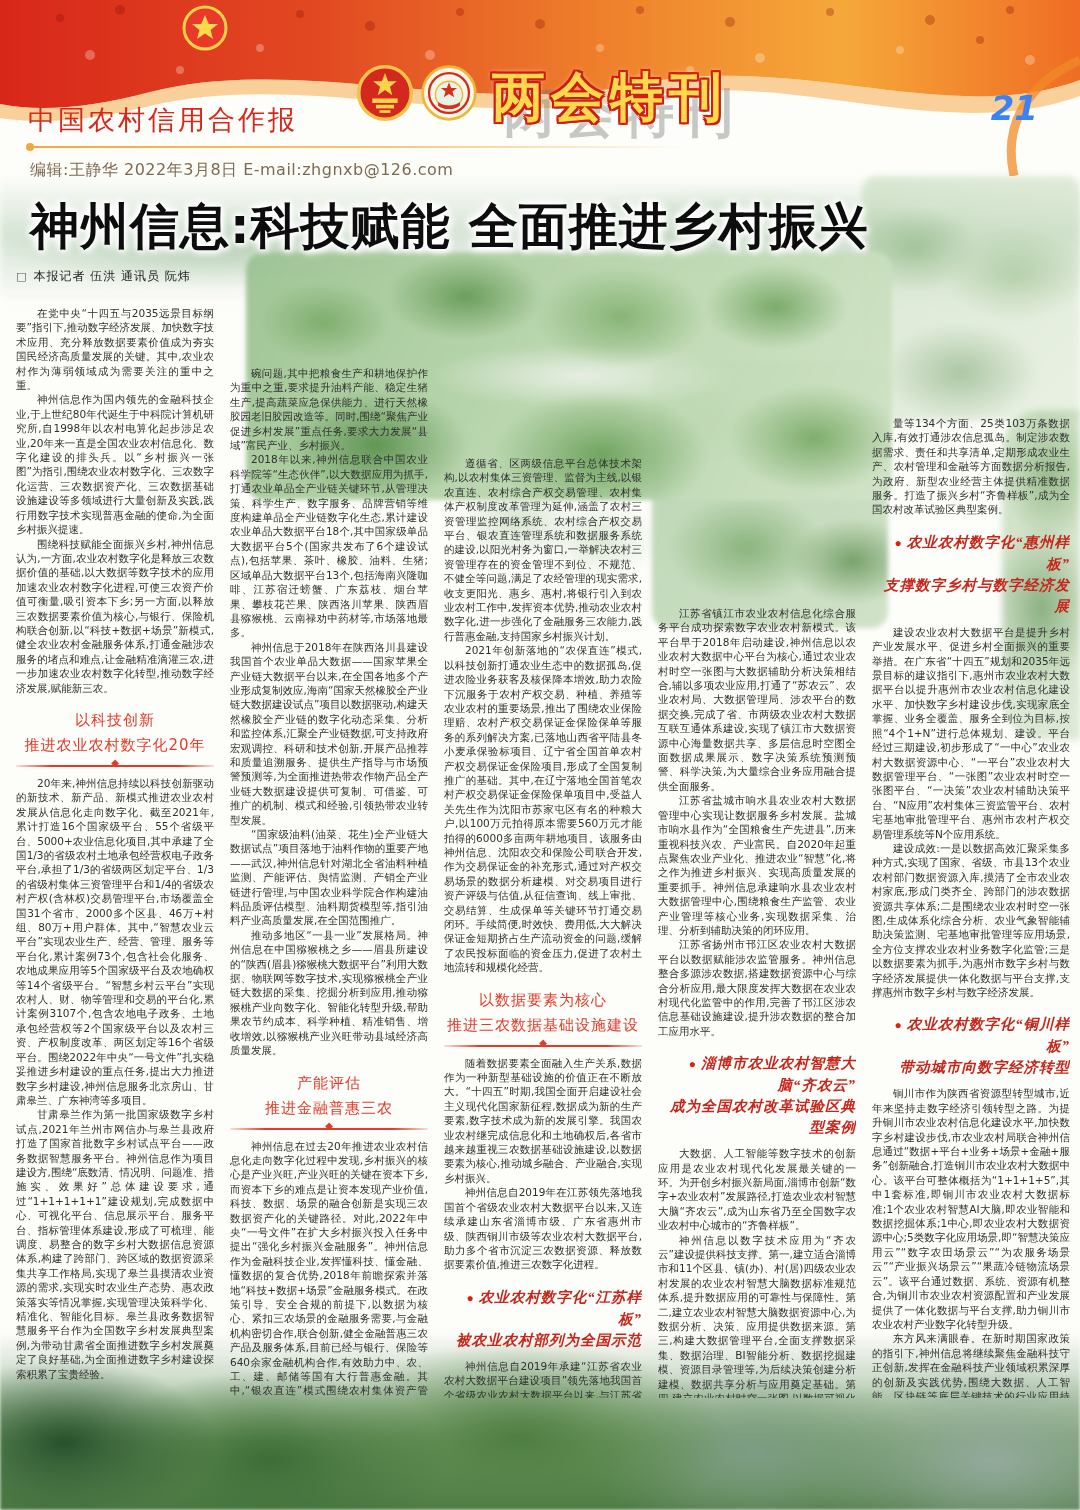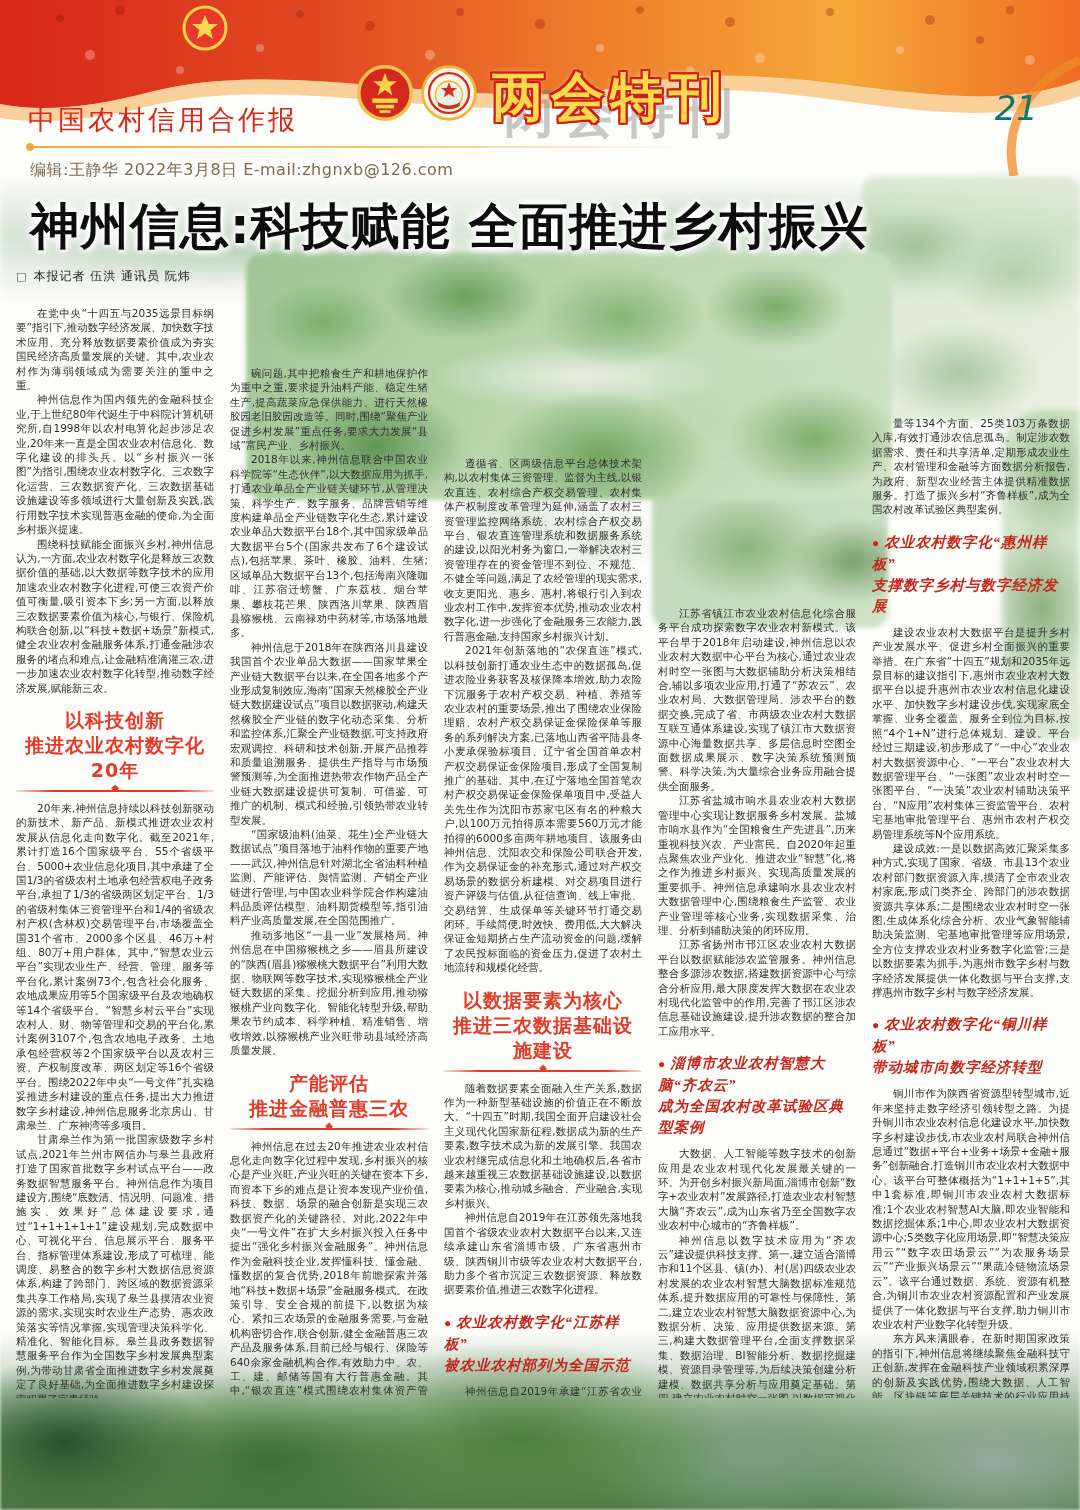--- a/index.html
+++ b/index.html
@@ -12,40 +12,40 @@
   .masthead-rule{position:absolute;left:28px;top:146px;width:660px;height:2px;z-index:6;
     background:linear-gradient(to right,#f0a83c,#f4c978 55%,rgba(244,201,120,0));}
   .masthead-rule::before{content:'';position:absolute;left:-2px;top:-3px;width:8px;height:8px;border-radius:50%;background:#f0a83c;}
   .editor-line{position:absolute;left:30px;top:160px;font-size:16px;color:#7d6a52;z-index:6;letter-spacing:.5px;}
   .emblem{position:absolute;top:64px;width:58px;height:58px;z-index:7;}
   .special-ed,.special-ed-shadow{position:absolute;font-size:53px;font-weight:bold;letter-spacing:6px;white-space:nowrap;}
   .special-ed{left:492px;top:62px;z-index:7;color:#ffd94d;
     text-shadow:-2px 0 #cf1d14,2px 0 #cf1d14,0 -2px #cf1d14,0 2px #cf1d14,
     -2px -2px #cf1d14,2px 2px #cf1d14,-2px 2px #cf1d14,2px -2px #cf1d14,0 0 6px rgba(255,255,255,.8);}
   .special-ed-shadow{left:503px;top:78px;z-index:6;color:rgba(110,110,110,.38);}
-  .page-num{position:absolute;right:42px;top:88px;font-size:34px;font-weight:normal;font-style:italic;color:#0f766e;z-index:7;}
+  .page-num{position:absolute;right:42px;top:88px;font-size:34px;font-weight:bold;font-style:italic;color:#3b82f6;z-index:7;}
 
   
   .headline{position:absolute;left:30px;right:30px;top:194px;text-align:left;z-index:4;
     font-size:49px;font-weight:900;color:#0d0d0d;letter-spacing:1px;white-space:nowrap;
     text-shadow:0 0 4px #fff,0 0 8px #fff,0 0 14px #fff,2px 2px 6px #fff,-2px -2px 6px #fff;}
   .byline{position:absolute;left:16px;top:268px;font-size:12px;color:#1d1d1d;z-index:4;letter-spacing:1px;}
   .byline .sq{color:#555;margin-right:6px;font-size:11px;}
 
   
   #columns{position:absolute;left:0;top:306px;width:908px;height:1092px;z-index:3;}
   .col{position:absolute;top:0;width:198px;height:1092px;overflow:hidden;box-sizing:border-box;}
   .para{margin:0;text-indent:2em;font-size:10.5px;line-height:14.4px;color:#2f2f2f;
     text-align:justify;text-justify:inter-ideograph;}
   .subhead{margin:13px 0 9px;text-align:center;color:#e23b2a;}
-  .sh-line{font-size:19px;font-weight:bold;line-height:25px;letter-spacing:1px;}
+  .sh-line{font-size:15px;font-weight:normal;line-height:25px;letter-spacing:1px;}
   .sh-rule{position:relative;margin-top:7px;height:2px;
     background:linear-gradient(to right,rgba(226,59,42,.15),#e23b2a 18%,#e23b2a 82%,rgba(226,59,42,.15));}
   .sh-diamond{position:absolute;left:50%;top:-7px;transform:translateX(-50%);font-size:10px;color:#e23b2a;line-height:1;}
-  .bullethead{margin:15px 0 8px;text-align:left;color:#c6261b;
+  .bullethead{margin:15px 0 8px;text-align:right;color:#c6261b;
     font-family:"Liberation Serif","DejaVu Serif",serif;font-style:italic;font-weight:bold;}
   .bh-line,.bh-line2{font-size:14.5px;line-height:21px;letter-spacing:1px;}
   .bh-dot{color:#dd1f10;font-style:normal;margin-right:4px;font-size:12px;}
 
   
   .photo{position:absolute;pointer-events:none;z-index:1;}
   #ph-top{left:0;top:176px;width:1080px;height:128px;filter:blur(3px);
     background:radial-gradient(320px 60px at 20% 55%,rgba(150,186,150,.55),transparent 70%),
       radial-gradient(340px 66px at 68% 45%,rgba(163,196,160,.6),transparent 70%),
       linear-gradient(to bottom,rgba(255,255,255,0),rgba(198,218,198,.7) 45%,rgba(255,255,255,0));}

